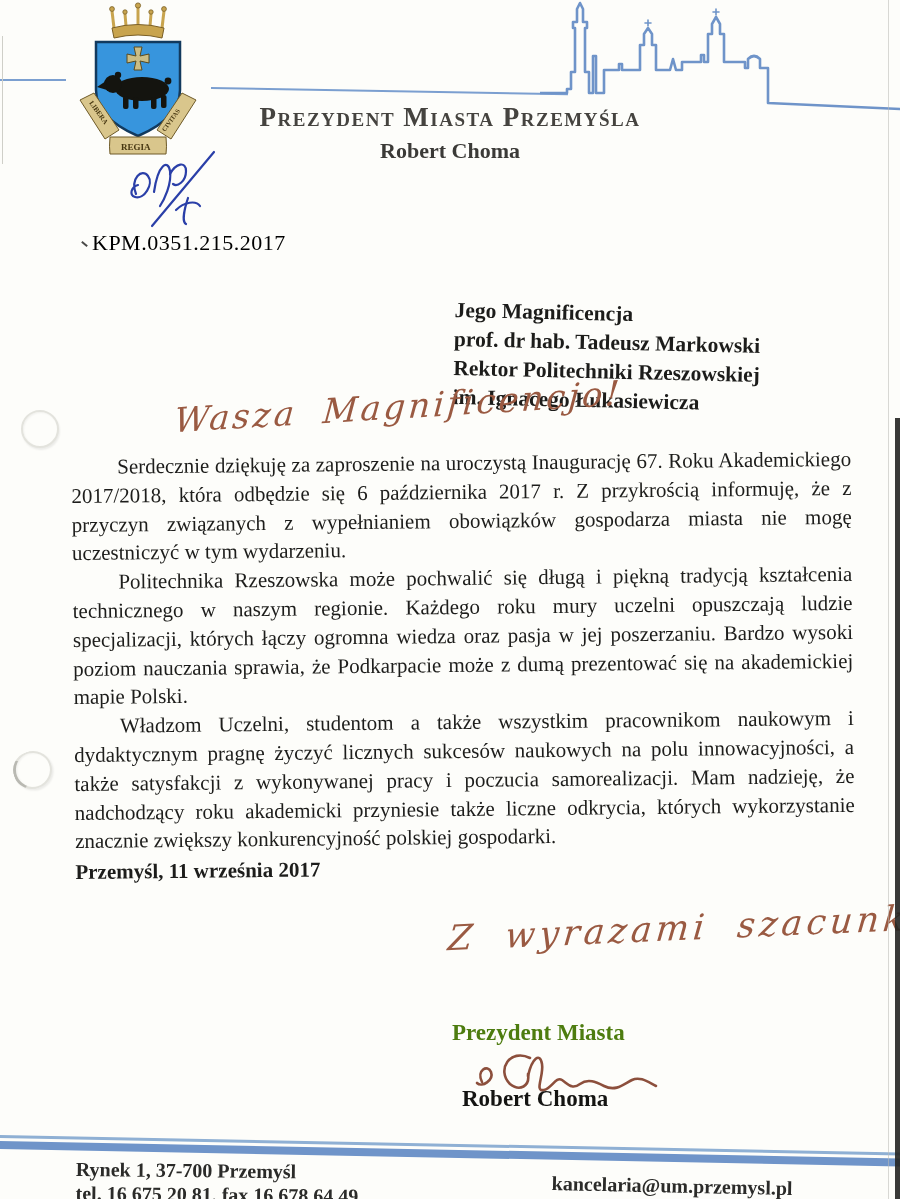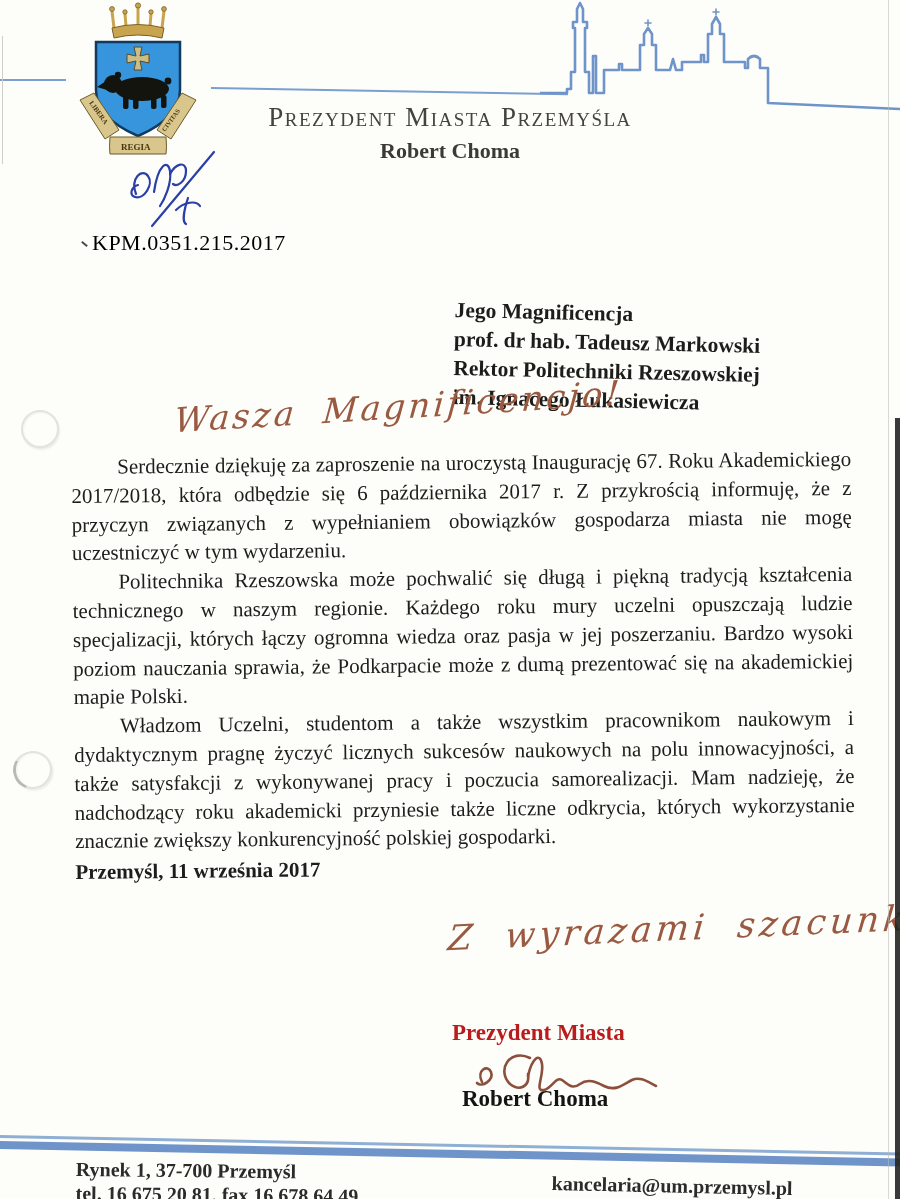--- a/index.html
+++ b/index.html
@@ -8,41 +8,41 @@
     background:#fdfdfa;overflow:hidden;
     font-family:"Liberation Serif", serif;color:#1d1d1b;
   }
   
   .rule-left{position:absolute;left:0;top:79px;width:66px;height:2px;background:#7b9fd0;}
   .rule-main{position:absolute;left:211px;top:87px;width:357px;height:2px;background:#7b9fd0;
     transform:rotate(1deg);transform-origin:left center;}
   .crest{position:absolute;left:72px;top:2px;width:132px;height:172px;}
   .skyline{position:absolute;left:540px;top:0;width:360px;height:115px;}
   .header-text{position:absolute;left:150px;top:102px;width:600px;text-align:center;}
-  .office-title{font-size:27px;font-weight:400;font-variant:small-caps;letter-spacing:1.5px;color:#45433f;}
+  .office-title{font-size:27px;font-weight:700;font-variant:small-caps;letter-spacing:1.5px;color:#45433f;}
   .office-name{margin-top:5px;font-size:22px;font-weight:700;color:#3b3a37;}
   .paraph{position:absolute;left:122px;top:146px;width:115px;height:92px;}
   .ref-line{position:absolute;left:92px;top:230px;font-size:22px;letter-spacing:.5px;color:#000000;}
   .ref-tick{position:absolute;left:81px;top:243px;width:7px;height:2px;background:#4a4a48;transform:rotate(40deg);}
   
   .addressee{position:absolute;left:455px;top:296px;font-size:21.5px;font-weight:700;line-height:29px;
     color:#1c1c1a;transform:rotate(1.3deg);transform-origin:left top;}
   
   .hand{font-style:italic;color:#9a5a42;font-family:"DejaVu Serif", serif;white-space:nowrap;}
   .salutation{position:absolute;left:176px;top:400px;font-size:34px;letter-spacing:3px;word-spacing:12px;
     transform:rotate(-3.5deg) skewX(-8deg);transform-origin:left top;}
   .closing-hand{position:absolute;left:450px;top:918px;font-size:35px;letter-spacing:4px;word-spacing:14px;
     transform:rotate(-2.5deg) skewX(-8deg);transform-origin:left top;}
   
   .body-block{position:absolute;left:71px;top:453px;width:780px;font-size:21px;line-height:28.8px;
     transform:rotate(-0.6deg);transform-origin:left top;}
   .body-block p{margin:0;text-align:justify;text-indent:46px;}
   .dateline{margin-top:2px;font-weight:700;font-size:21px;}
   
-  .signer-title{position:absolute;left:452px;top:1020px;font-size:23px;font-weight:700;color:#b91c1c;}
+  .signer-title{position:absolute;left:452px;top:1020px;font-size:23px;font-weight:700;color:#4d7c0f;}
   .signature{position:absolute;left:468px;top:1040px;width:200px;height:70px;}
   .signer-name{position:absolute;left:462px;top:1086px;font-size:23px;font-weight:700;color:#141412;}
   
   .footer-band{position:absolute;left:-5px;top:1135px;width:912px;transform:rotate(1.1deg);transform-origin:left center;}
   .footer-band .thin{height:3px;background:#8fb0d4;}
   .footer-band .gap{height:3px;background:transparent;}
   .footer-band .thick{height:8px;background:#6f94c9;}
   .footer-left{position:absolute;left:76px;top:1157px;font-size:20px;font-weight:700;line-height:24px;
     color:#2b2b29;transform:rotate(0.6deg);transform-origin:left top;}
   .footer-email{position:absolute;left:552px;top:1172px;font-size:20px;font-weight:700;color:#2b2b29;

